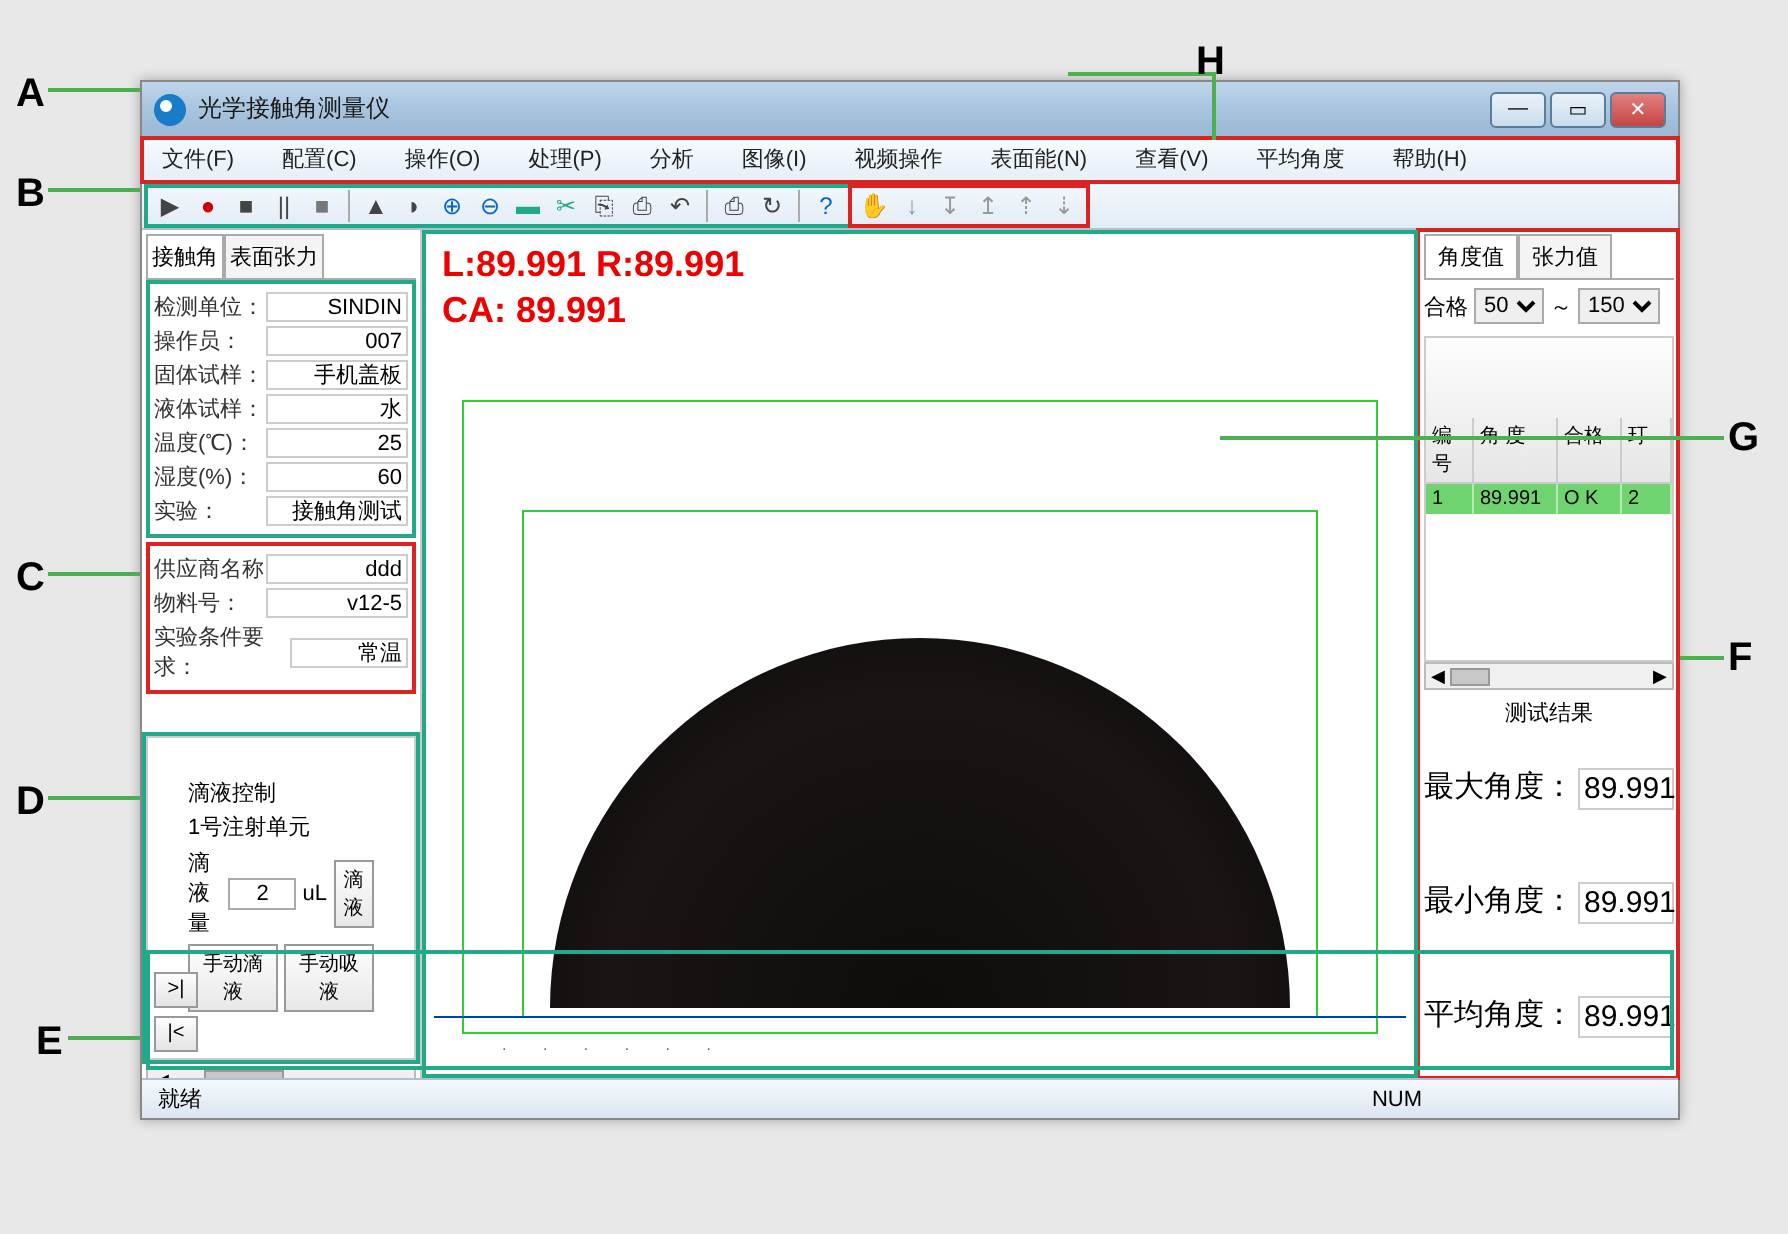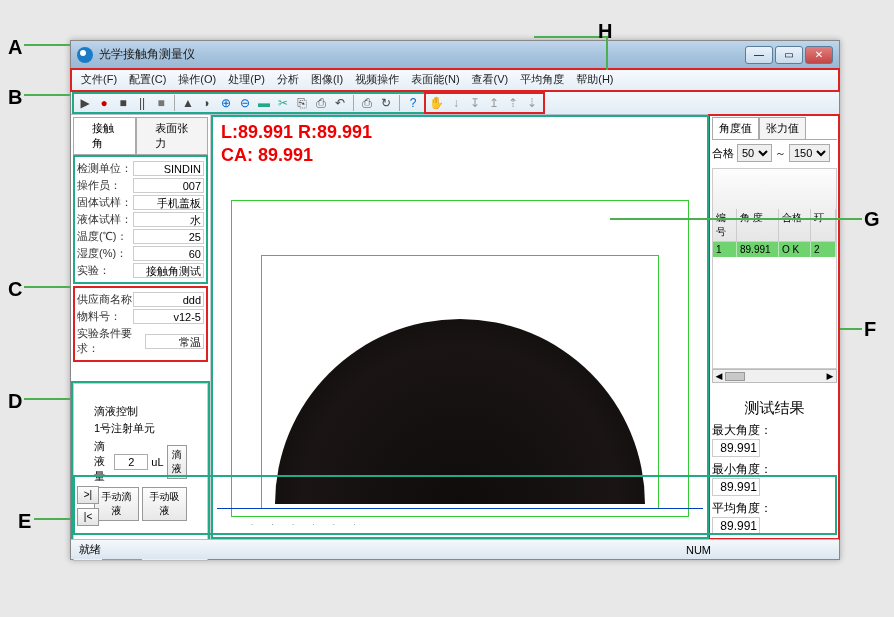--- a/index.html
+++ b/index.html
@@ -31,38 +31,38 @@
 
 .titlebar { height: 28px; background: linear-gradient(to bottom, #bfd6ec 0%, #a8c4de 50%, #9ab8d4 100%); display: flex; align-items: center; padding: 0 6px; border-bottom: 1px solid #6c8ea8; }
 .titlebar-icon { width: 16px; height: 16px; background: #1a7cc7; border-radius: 50%; margin-right: 6px; position: relative; }
 .titlebar-icon::after { content: ''; position: absolute; width: 6px; height: 6px; background: #fff; border-radius: 50%; top: 3px; left: 3px; }
 .titlebar-text { font-size: 12px; color: #1a1a1a; }
 .titlebar-btns { margin-left: auto; display: flex; gap: 2px; }
 .titlebar-btn { width: 28px; height: 18px; background: linear-gradient(to bottom,#eaf2fa,#c9dced); border: 1px solid #5a7d98; border-radius: 3px; display: flex; align-items: center; justify-content: center; font-size: 10px; }
 .titlebar-btn.close { background: linear-gradient(to bottom,#e28080,#c44545); color:#fff; }
 
 
-.menubar { height: 22px; background: linear-gradient(to bottom,#f7fbff,#e6eef7); border-bottom: 1px solid #b0c0d0; display: flex; align-items: center; padding: 0 4px; gap: 0; outline: 2px solid #d22; outline-offset: -1px; }
+.menubar { height: 22px; background: linear-gradient(to bottom,#f7fbff,#e6eef7); border-bottom: 1px solid #b0c0d0; display: flex; align-items: center; padding: 0 4px; gap: 12px; outline: 2px solid #d22; outline-offset: -1px; }
 .menu-item { font-size: 11px; padding: 2px 6px; color: #222; white-space: nowrap; }
 
 
 .toolbar { height: 24px; background: linear-gradient(to bottom,#f3f8fd,#e2ecf5); border-bottom: 1px solid #b0c0d0; display: flex; align-items: center; padding: 0 4px; gap: 4px; }
 .toolbar-group { display: flex; gap: 3px; align-items: center; }
 .toolbar-group.box-green { outline: 2px solid #2a8; outline-offset: 1px; padding: 0 2px; }
 .toolbar-group.box-red { outline: 2px solid #d22; outline-offset: 1px; padding: 0 2px; }
 .tb-icon { width: 16px; height: 16px; display: inline-flex; align-items: center; justify-content: center; font-size: 12px; color: #444; }
 .tb-sep { width: 1px; height: 16px; background: #aaa; margin: 0 2px; }
 
 
 .main { display: flex; height: calc(100% - 28px - 22px - 24px - 20px); }
 
 
 .left-panel { width: 140px; border-right: 1px solid #ccc; display: flex; flex-direction: column; padding: 2px; }
 .left-tabs { display: flex; border-bottom: 1px solid #aaa; }
-.left-tab { font-size: 11px; padding: 3px 18px; border: 1px solid #aaa; border-bottom: none; background: #f4f4f4; }
+.left-tab { font-size: 11px; padding: 3px 2px; border: 1px solid #aaa; border-bottom: none; background: #f4f4f4; }
 .left-tab.active { background: #fff; }
 .form-outline { border: 2px solid #2a8; padding: 2px; }
 .form-row { display: flex; align-items: center; margin: 2px 0; font-size: 11px; }
 .form-label { flex: 0 0 56px; color: #333; }
 .form-value { flex: 1; border: 1px solid #ccc; padding: 1px 2px; text-align: right; font-size: 11px; height: 15px; line-height: 13px; }
 .form-outline2 { border: 2px solid #d22; padding: 2px; margin-top: 2px; }
 .dosage { border: 1px solid #ccc; margin-top: 21px; padding: 20px; font-size: 11px; outline: 2px solid #2a8; outline-offset: 0; flex: 1; }
 .dosage-title { font-size: 11px; margin-bottom: 2px; }
 .dosage-row { display: flex; align-items: center; gap: 3px; margin: 3px 0; }
 .dosage-input { width: 34px; border: 1px solid #aaa; text-align: center; font-size: 11px; height: 16px; }
@@ -91,22 +91,22 @@
 .qualifier-select { border: 1px solid #aaa; font-size: 11px; height: 18px; }
 .data-table { border: 1px solid #ccc; font-size: 10px; flex: 1; overflow: hidden; margin-top: 2px; }
 .dt-header { display: flex; background: linear-gradient(#fdfdfd,#e6e6e6); border-bottom: 1px solid #ccc; }
 .dt-header span { padding: 2px 3px; border-right: 1px solid #ccc; margin-top: 40px; }
 .dt-row { display: flex; background: #6fd36f; }
 .dt-row span { padding: 2px 3px; border-right: 1px solid #b8e8b8; }
 .col1 { width: 24px; } .col2 { width: 42px; } .col3 { width: 32px; } .col4 { flex:1; }
 .right-hscroll { height: 14px; border: 1px solid #bbb; background: #f0f0f0; display: flex; align-items: center; font-size: 9px; }
 .right-hscroll .arrow { width: 12px; text-align:center; }
 .right-hscroll .thumb { width: 20px; height: 9px; background:#c8c8c8; border:1px solid #999; }
-.result-title { text-align: center; font-size: 15px; margin: 16px 0 2px; }
-.result-row { display: flex; font-size: 12px; margin: 2px 0; flex-direction: column; }
+.result-title { text-align: center; font-size: 11px; margin: 4px 0 2px; }
+.result-row { display: flex; font-size: 15px; margin: 18px 0; }
 .result-row label { flex: 1; }
 .result-row span { width: 48px; border: 1px solid #ccc; text-align: right; padding: 1px 2px; }
 
 
 .bottom-strip { height: 60px; border-top: 1px solid #ccc; outline: 2px solid #2a8; outline-offset: -2px; display: flex; flex-direction: column; justify-content: center; padding: 4px; gap: 4px; position: absolute; left: 2px; right: 2px; bottom: 24px; }
 .small-btn { width: 22px; height: 18px; border: 1px solid #999; background: linear-gradient(#fdfdfd,#e4e4e4); font-size: 10px; display:flex; align-items:center; justify-content:center; }
 .statusbar { position: absolute; bottom: 0; left: 0; right: 0; height: 20px; background: linear-gradient(#f4f8fc,#dce6f0); border-top: 1px solid #b0c0d0; display: flex; align-items: center; font-size: 11px; padding: 0 8px; }
 .statusbar .num { margin-left: auto; margin-right: 120px; }
 </style>
 </head>

